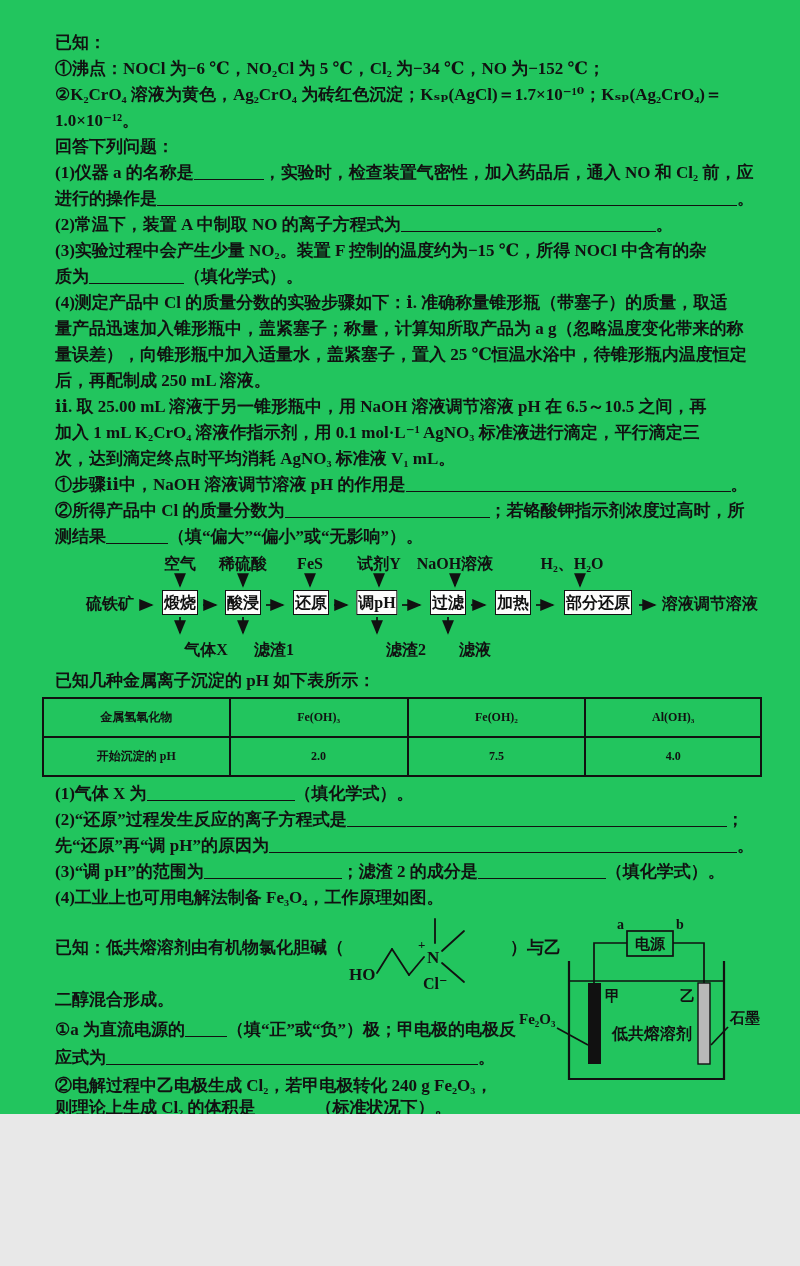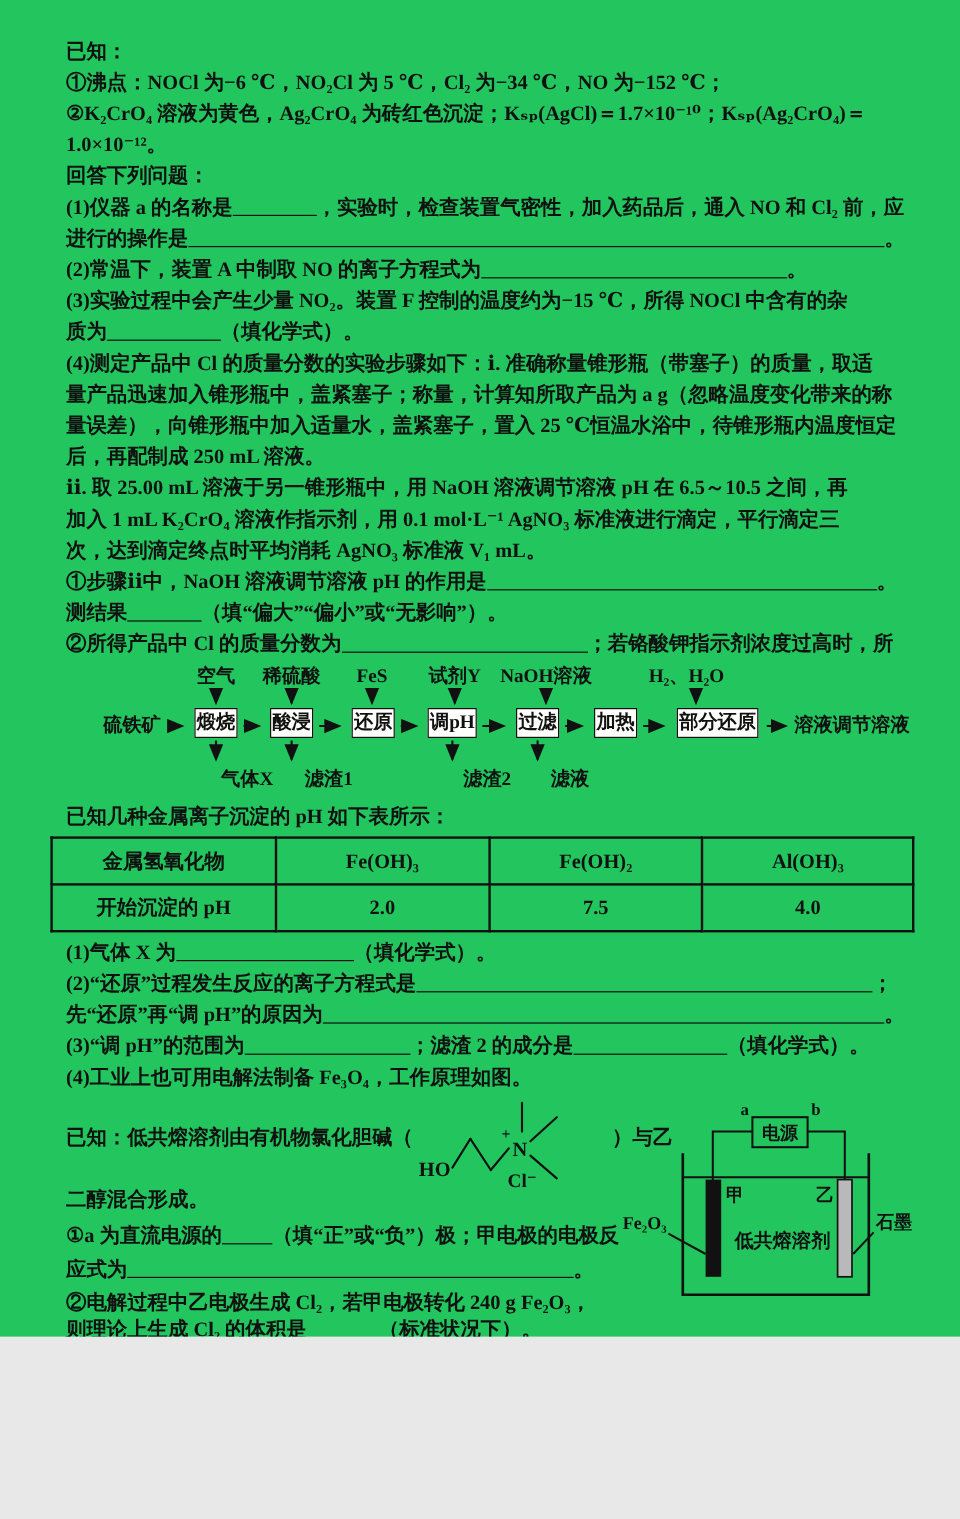--- a/index.html
+++ b/index.html
@@ -11,21 +11,21 @@
   
   .flowchart{position:relative;width:760px;height:110px;margin:6px 0 2px -15px;}
   .fc-svg{position:absolute;left:0;top:0;}
   .fbox{position:absolute;top:34px;transform:translateX(-50%);border:1.6px solid #111;
         padding:1px 1px;font-size:16px;line-height:21px;background:#fdfdfc;white-space:nowrap;}
   .flab{position:absolute;top:-2px;transform:translateX(-50%);font-size:16px;line-height:20px;white-space:nowrap;}
   .fbot{position:absolute;top:84px;transform:translateX(-50%);font-size:16px;line-height:20px;white-space:nowrap;margin-left:28px;}
   .fend{position:absolute;top:38px;font-size:16px;white-space:nowrap;}
   
   table.ptable{border-collapse:collapse;width:720px;margin:3px 0 4px -13px;}
-  table.ptable td{border:2px solid #111;text-align:center;font-size:17px;height:37px;padding:0 4px;}
+  table.ptable td{border:2px solid #111;text-align:center;font-size:12px;height:37px;padding:0 4px;}
   table.ptable td:first-child{width:26%;}
   
   .bottom{position:relative;height:218px;margin-top:4px;}
   .babs{position:absolute;white-space:nowrap;font-size:17px;line-height:26px;}
   svg text{font-family:"Liberation Serif","DejaVu Serif",serif;fill:#111;font-weight:600;}
   .footer{position:absolute;left:0;right:0;top:1202px;text-align:left;font-size:12px;}
 </style>
 </head>
 <body>
 
@@ -45,22 +45,22 @@
       <div class="line">(3)实验过程中会产生少量 NO₂。装置 F 控制的温度约为−15 ℃，所得 NOCl 中含有的杂</div>
       <div class="line"><span>质为</span><span class="blank" style="width:95px"></span><span>（填化学式）。</span></div>
       <div class="line">(4)测定产品中 Cl 的质量分数的实验步骤如下：ⅰ. 准确称量锥形瓶（带塞子）的质量，取适</div>
       <div class="line">量产品迅速加入锥形瓶中，盖紧塞子；称量，计算知所取产品为 a g（忽略温度变化带来的称</div>
       <div class="line">量误差），向锥形瓶中加入适量水，盖紧塞子，置入 25 ℃恒温水浴中，待锥形瓶内温度恒定</div>
       <div class="line">后，再配制成 250 mL 溶液。</div>
       <div class="line">ⅱ. 取 25.00 mL 溶液于另一锥形瓶中，用 NaOH 溶液调节溶液 pH 在 6.5～10.5 之间，再</div>
       <div class="line">加入 1 mL K₂CrO₄ 溶液作指示剂，用 0.1 mol·L⁻¹ AgNO₃ 标准液进行滴定，平行滴定三</div>
       <div class="line">次，达到滴定终点时平均消耗 AgNO₃ 标准液 V₁ mL。</div>
       <div class="line"><span>①步骤ⅱ中，NaOH 溶液调节溶液 pH 的作用是</span><span class="blank" style="width:325px"></span><span>。</span></div>
+      <div class="line"><span>②所得产品中 Cl 的质量分数为</span><span class="blank" style="width:205px"></span><span>；若铬酸钾指示剂浓度过高时，所</span></div>
       <div class="line"><span>测结果</span><span class="blank" style="width:62px"></span><span>（填“偏大”“偏小”或“无影响”）。</span></div>
-      <div class="line"><span>②所得产品中 Cl 的质量分数为</span><span class="blank" style="width:205px"></span><span>；若铬酸钾指示剂浓度过高时，所</span></div>
     </div>
 
     <div>
 
       <div class="flowchart">
         <svg class="fc-svg" width="760" height="110">
           <defs>
             <marker id="ah" markerWidth="9" markerHeight="8" refX="7.5" refY="3.5" orient="auto">
               <path d="M0,0 L8.5,3.5 L0,7 Z" fill="#111"></path>
             </marker>

